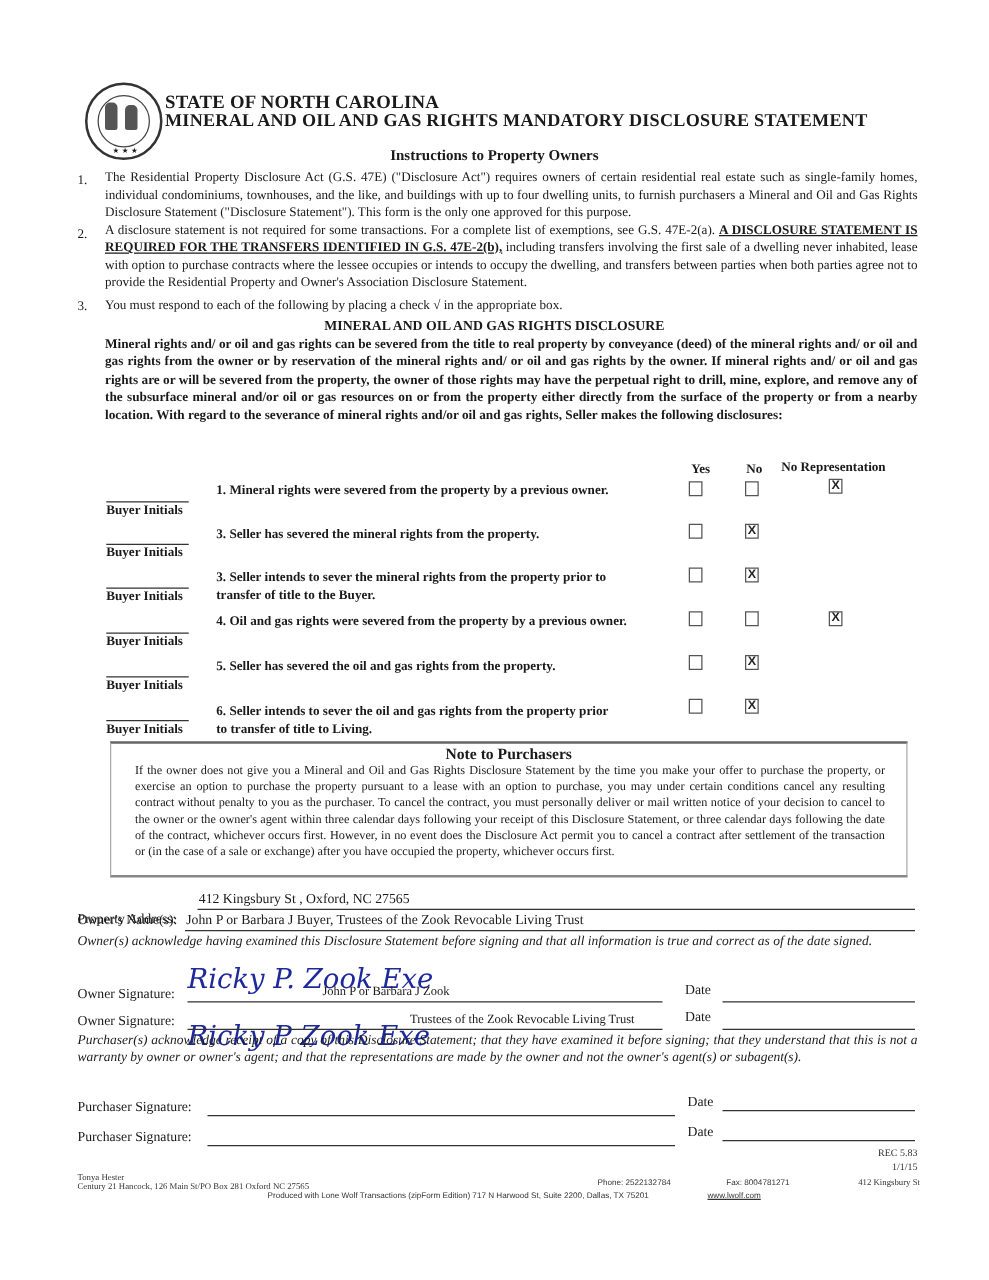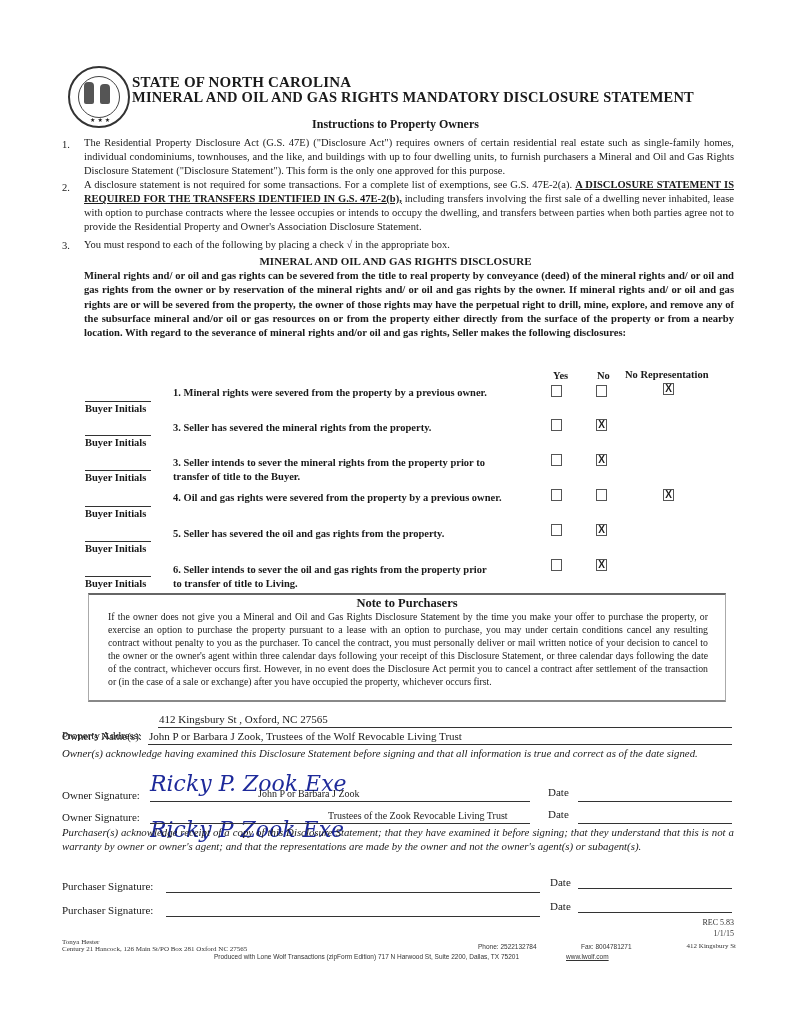--- a/index.html
+++ b/index.html
@@ -107,21 +107,21 @@
 
 <div class="abs note-box"></div>
 <div class="abs note-title">Note to Purchasers</div>
 <div class="abs note-text">If the owner does not give you a Mineral and Oil and Gas Rights Disclosure Statement by the time you make your offer to purchase the property, or exercise an option to purchase the property pursuant to a lease with an option to purchase, you may under certain conditions cancel any resulting contract without penalty to you as the purchaser. To cancel the contract, you must personally deliver or mail written notice of your decision to cancel to the owner or the owner's agent within three calendar days following your receipt of this Disclosure Statement, or three calendar days following the date of the contract, whichever occurs first. However, in no event does the Disclosure Act permit you to cancel a contract after settlement of the transaction or (in the case of a sale or exchange) after you have occupied the property, whichever occurs first.</div>
 
 <div class="abs field-lbl" style="left:62px;top:713px;margin-top:16px;">Property Address:</div>
 <div class="abs field-val" style="left:159px;top:713px;">412 Kingsbury St , Oxford, NC  27565</div>
 <div class="abs line" style="left:158px;top:727px;width:574px;"></div>
 
 <div class="abs field-lbl" style="left:62px;top:730px;">Owner's Name(s):</div>
-<div class="abs field-val" style="left:149px;top:730px;">John P or Barbara J Zook, Trustees of the Wolf Revocable Living Trust</div>
+<div class="abs field-val" style="left:149px;top:730px;">John P or Barbara J Buyer, Trustees of the Zook Revocable Living Trust</div>
 <div class="abs line" style="left:148px;top:744px;width:584px;"></div>
 
 <div class="abs italic" style="left:62px;top:746px;width:672px;text-align:justify;">Owner(s) acknowledge having examined this Disclosure Statement before signing and that all information is true and correct as of the date signed.</div>
 
 <div class="abs field-lbl" style="left:62px;top:789px;">Owner Signature:</div>
 <div class="abs sig" style="left:150px;top:771px;">Ricky P. Zook Exe</div>
 <div class="abs line" style="left:150px;top:801px;width:380px;"></div>
 <div class="abs field-val" style="left:258px;top:788px;font-size:10px;">John P or Barbara J Zook</div>
 <div class="abs field-lbl" style="left:548px;top:786px;">Date</div>
 <div class="abs line" style="left:578px;top:801px;width:154px;"></div>

